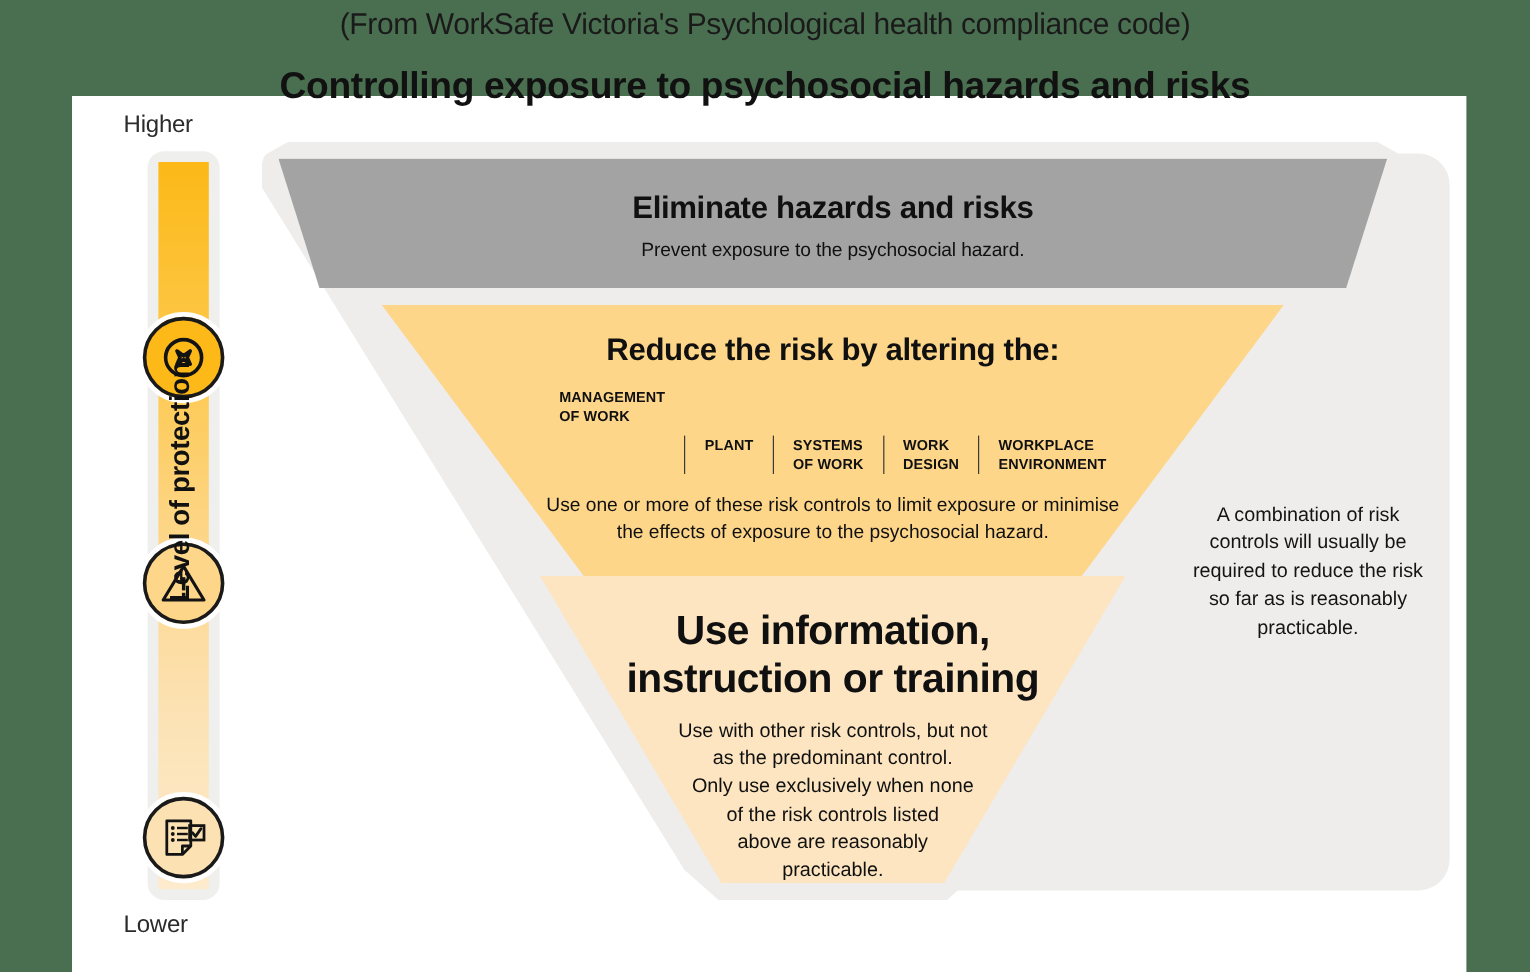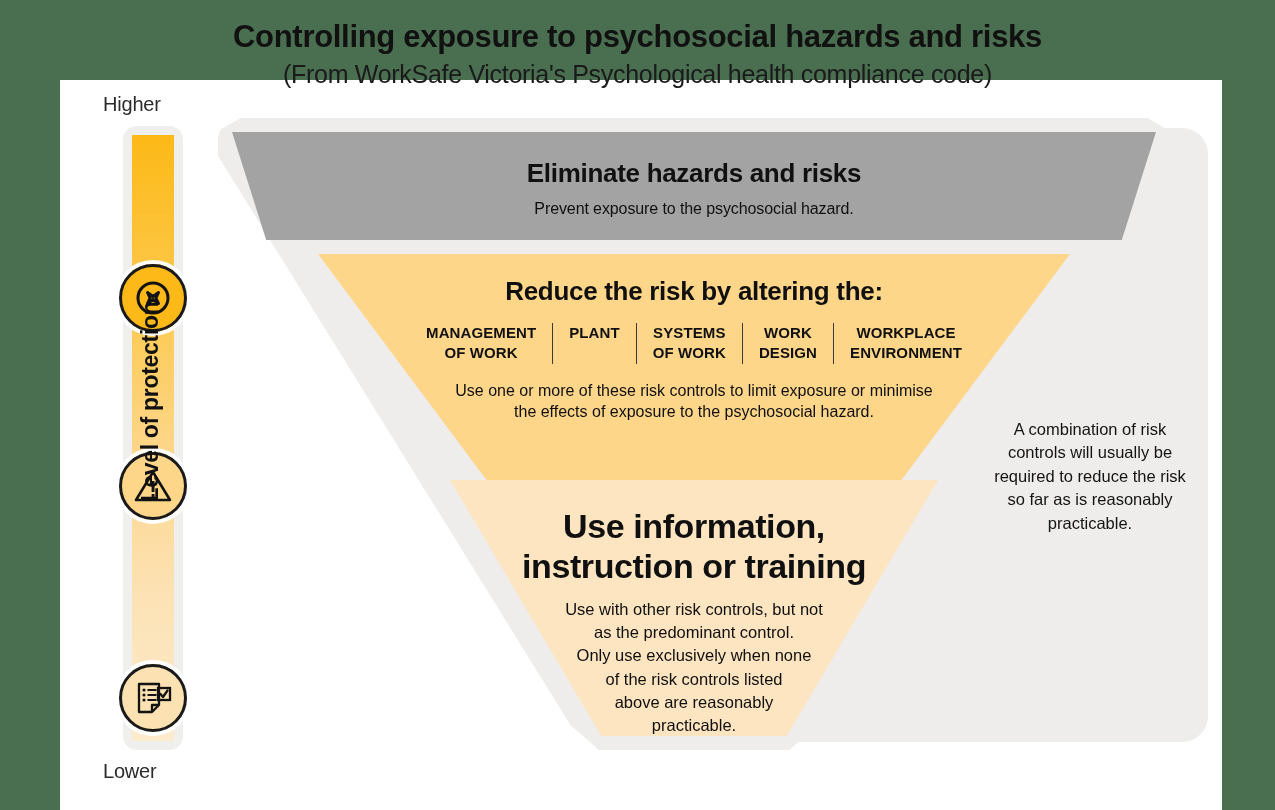--- a/index.html
+++ b/index.html
@@ -216,32 +216,32 @@
     letter-spacing: -0.3px;
     padding-top: 22px;
   }
   #cols {
     display: flex;
     justify-content: center;
     align-items: stretch;
     padding-top: 16px;
   }
   .col {
-    font-size: 15px;
+    font-size: 12px;
     font-weight: bold;
     letter-spacing: 0.1px;
     line-height: 1.35;
     padding: 0 16px;
     display: flex;
     align-items: flex-start;
     justify-content: center;
-    text-align: center;
+    text-align: left;
     white-space: pre-line;
   }
-  .col + .col { border-left: 1.5px solid #3a3a3a; }
+  .col + .col { border-left: 1.5px solid #3a3a3a; margin-top: 40px; }
   #band-2 .band-sub {
     font-size: 16px;
     line-height: 1.35;
     padding-top: 16px;
     white-space: pre-line;
   }
 
   #band-3 {
     left: 218px;
     top: 348px;
@@ -278,22 +278,22 @@
     z-index: 20;
   }
   #note b { font-weight: normal; }
 </style>
 </head>
 <body>
 
 <div id="card"></div>
 
 <div id="title-block">
+  <div id="sub-title">(From WorkSafe Victoria's Psychological health compliance code)</div>
   <div id="main-title">Controlling exposure to psychosocial hazards and risks</div>
-  <div id="sub-title">(From WorkSafe Victoria's Psychological health compliance code)</div>
 </div>
 
 <div id="gray-back"></div>
 <div id="gray-funnel"></div>
 
 <div id="axis">
   <div id="axis-higher">Higher</div>
   <div id="axis-track"></div>
   <div id="axis-bar"></div>
 

